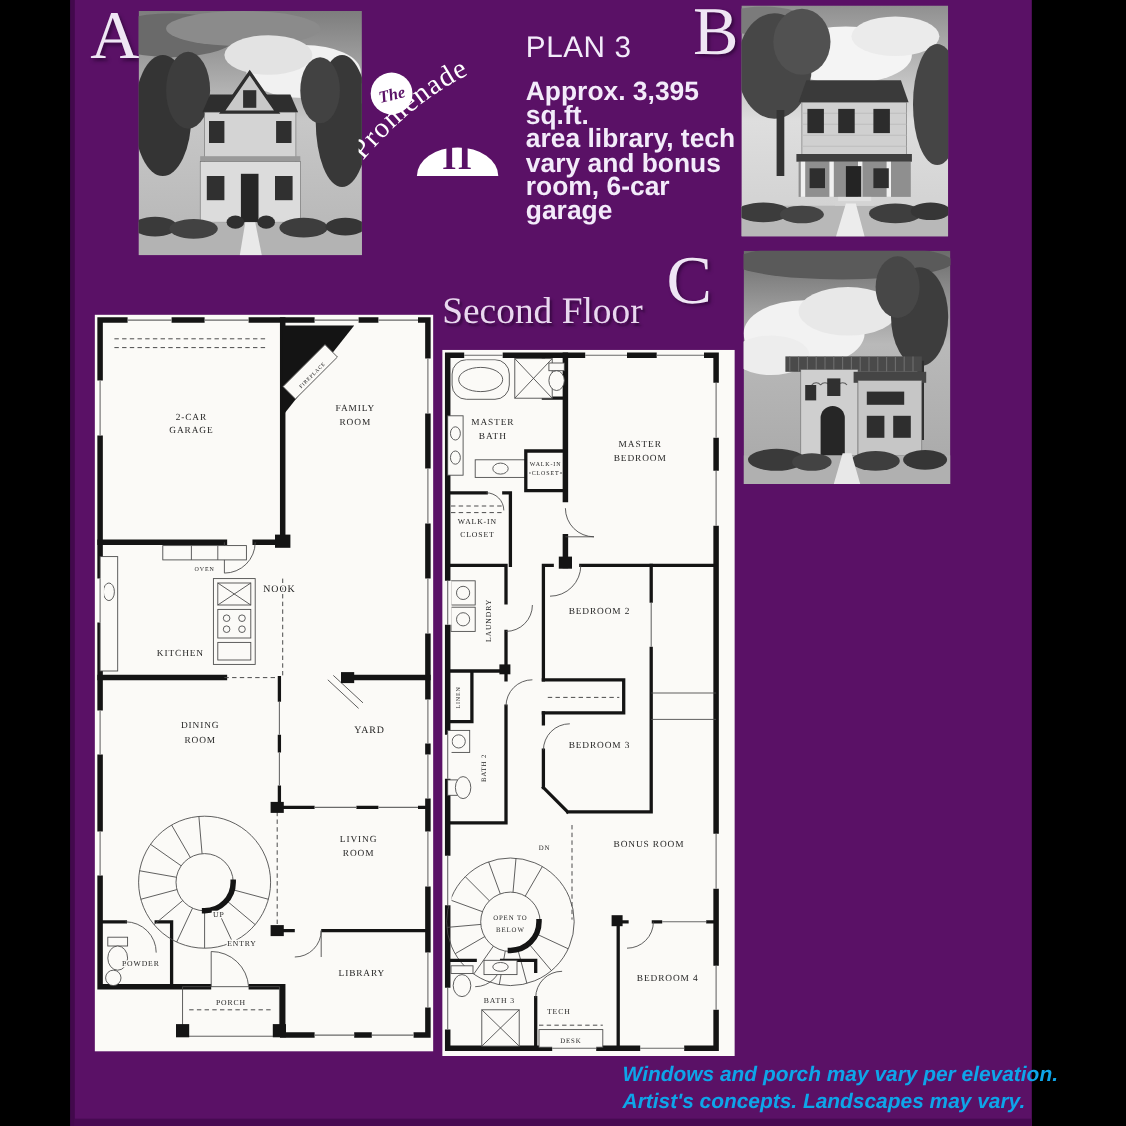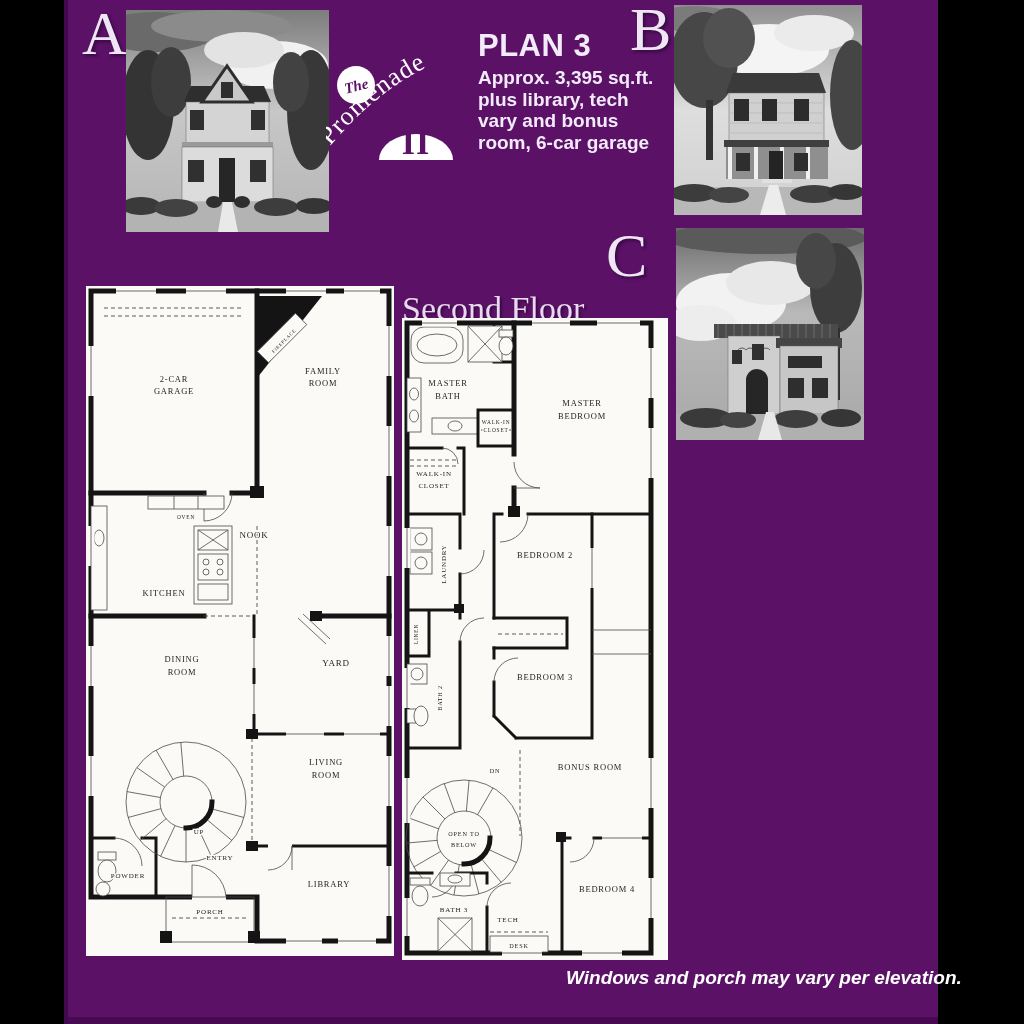--- a/index.html
+++ b/index.html
@@ -8,27 +8,27 @@
   .stage{position:absolute;left:64px;top:0;width:870px;height:1024px;
          background:#5a1166;border-left:4px solid #42094c;}
   .stage::after{content:"";position:absolute;left:0;right:0;bottom:0;height:7px;
          background:#470a52;}
   .elev-letter{position:absolute;font-family:"Liberation Serif",serif;
          color:#efe6f4;font-size:62px;line-height:1;
          text-shadow:2px 2px 3px rgba(25,0,35,.55);}
   .photo{position:absolute;}
   .photo svg{display:block;}
   .plan-info{position:absolute;left:410px;top:28px;width:210px;color:#f3ebfa;}
-  .plan-info .pi-title{font-size:31px;font-weight:bold;letter-spacing:.5px;margin-bottom:3px;}
-  .plan-info .pi-line{font-size:19px;font-weight:bold;line-height:21.5px;}
+  .plan-info .pi-title{font-size:27px;font-weight:normal;letter-spacing:.5px;margin-bottom:14px;}
+  .plan-info .pi-line{font-size:24px;font-weight:bold;line-height:21.5px;}
   .floor-title{position:absolute;font-family:"Liberation Serif",serif;
          color:#e9d8ef;font-size:34px;text-shadow:2px 2px 2px rgba(25,0,35,.5);}
   .plan{position:absolute;}
   .disclaimer{position:absolute;left:498px;top:966px;width:400px;
-         font-style:italic;font-weight:bold;font-size:19px;line-height:24px;color:#ffffff;}
+         font-style:italic;font-weight:bold;font-size:19px;line-height:24px;color:#0ea5e9;}
   
   svg .paper{fill:#fbfaf7;}
   svg .wall{stroke:#141414;stroke-width:5;fill:none;stroke-linecap:square;}
   svg .w3{stroke:#141414;stroke-width:3;fill:none;stroke-linecap:square;}
   svg .thin{stroke:#4a4a4a;stroke-width:.8;fill:none;}
   svg .thin2{stroke:#4a4a4a;stroke-width:.8;fill:#fbfaf7;}
   svg .dash{stroke:#4a4a4a;stroke-width:.9;stroke-dasharray:4 3;fill:none;}
   svg .erase{stroke:#fbfaf7;stroke-width:7;fill:none;}
   svg .win{stroke:#6a6a6a;stroke-width:1;fill:none;}
   svg .blk{fill:#141414;stroke:none;}
@@ -98,21 +98,21 @@
     </text>
     <circle cx="30" cy="59" r="19" fill="#ffffff"></circle>
     <text x="30" y="65" font-size="15" font-style="italic" font-weight="bold" fill="#5a1166" text-anchor="middle" transform="rotate(-14 30 59)">The</text>
     <path d="M53,134 A37,26 0 0 1 127,134 Z" fill="#ffffff"></path>
     <text x="90" y="128" font-size="34" font-weight="bold" fill="#5a1166" text-anchor="middle" letter-spacing="1">II</text>
   </svg>
 
   <div class="plan-info">
     <div class="pi-title">PLAN 3</div>
     <div class="pi-line">Approx. 3,395 sq.ft.</div>
-    <div class="pi-line">plus library, tech</div>
+    <div class="pi-line">area library, tech</div>
     <div class="pi-line">vary and bonus</div>
     <div class="pi-line">room, 6-car garage</div>
   </div>
 
   <div class="photo" style="left:606px;top:5px;width:188px;height:210px">
     <svg width="188" height="210" viewBox="0 0 188 210">
       <defs>
           <linearGradient id="skyB" x1="0" y1="0" x2="0" y2="1">
         <stop offset="0" stop-color="#909090"></stop>
             <stop offset=".5" stop-color="#dedede"></stop>
@@ -184,21 +184,21 @@
       <rect x="56" y="122" width="10" height="14" fill="#303030"></rect>
       <rect x="0" y="186" width="188" height="26" fill="#b0b0b0"></rect>
       <ellipse cx="30" cy="190" rx="26" ry="10" fill="#3a3a3a"></ellipse>
       <ellipse cx="62" cy="192" rx="18" ry="8" fill="#434343"></ellipse>
       <ellipse cx="120" cy="191" rx="22" ry="9" fill="#3e3e3e"></ellipse>
       <ellipse cx="165" cy="190" rx="20" ry="9" fill="#363636"></ellipse>
       <polygon points="82,212 106,212 98,184 90,184" fill="#e8e8e8"></polygon>
     </svg>
   </div>
 
-  <div class="floor-title" style="left:334px;top:290px">Second Floor</div>
+  <div class="floor-title" style="left:334px;top:265px">Second Floor</div>
 
   <svg class="plan" style="left:18px;top:286px" width="308" height="670" viewBox="0 0 308 670">
     <rect class="paper" x="0" y="0" width="308" height="670"></rect>
     <path class="wall" d="M5,5 H303 V655 H171 V611 H5 Z"></path>
     <path class="wall" d="M171,5 V207"></path>
     <path class="wall" d="M5,207 H118 M146,207 H171"></path>
     <path class="thin" d="M118,207 V235 M146,207 A28,28 0 0 1 118,235"></path>
     <path class="dash" d="M18,22 H158 M18,30 H158"></path>
     <path class="blk" d="M171,10 L171,92 L236,10 Z"></path>
     <g transform="translate(196,52) rotate(-45)">
@@ -347,15 +347,16 @@
     <text class="rl s6" x="62" y="518">OPEN TO</text>
     <text class="rl s6" x="62" y="529">BELOW</text>
     <text class="rl s8" x="205" y="574">BEDROOM 4</text>
     <text class="rl s7" x="52" y="594">BATH 3</text>
     <text class="rl s7" x="106" y="604">TECH</text>
     <text class="rl s6" x="117" y="630">DESK</text>
   </svg>
 
   <div class="disclaimer">
     <div>Windows and porch may vary per elevation.</div>
+    <div>Artist's concepts. Landscapes may vary.</div>
   </div>
 
 </div>
 
 </body></html>

